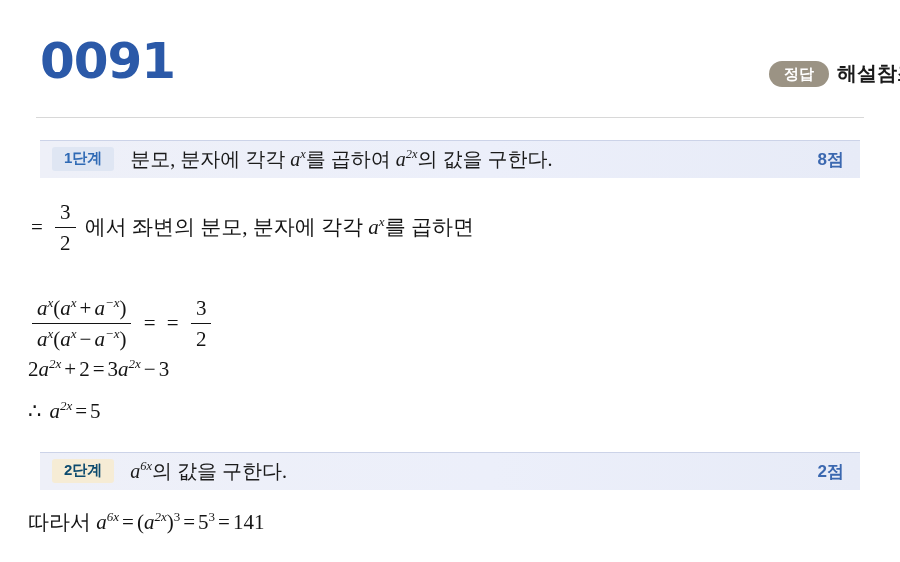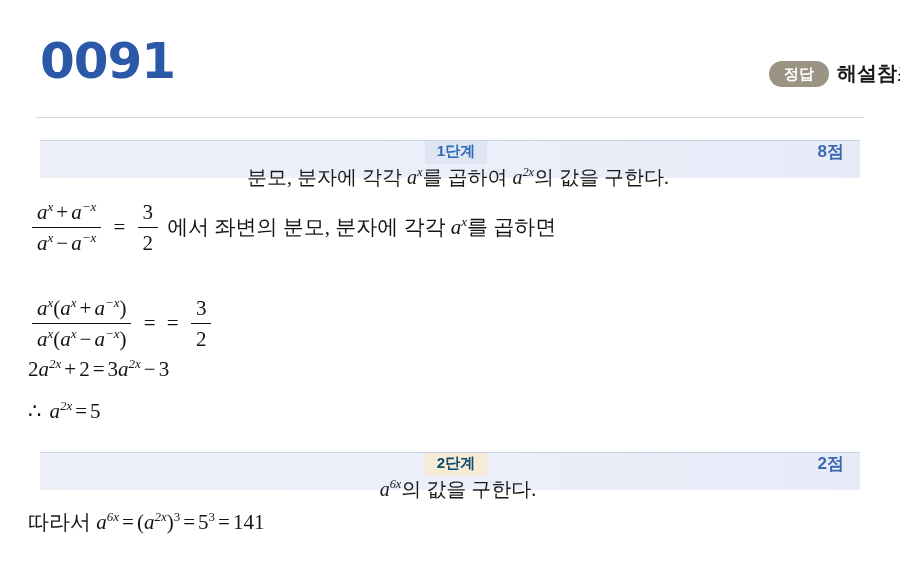--- a/index.html
+++ b/index.html
@@ -78,21 +78,20 @@
 
   
   .step-bar {
     position: absolute;
     left: 40px;
     width: 820px;
     height: 38px;
     background: linear-gradient(to right, #eef0f8 0%, #eceffa 55%, #e7ebf7 100%);
     display: flex;
     align-items: center;
-    flex-direction: column;
   }
   .step-bar.s1 { top: 140px; }
   .step-bar.s2 { top: 452px; }
   .step-bar .bar-top-line {
     position: absolute;
     left: 0; top: 0; width: 100%; height: 1px;
     background: #ccd3e8;
   }
   .step-chip {
     font-family: "Liberation Sans", sans-serif;
@@ -183,24 +182,20 @@
   </div>
 
   <div class="step-bar s1">
     <div class="bar-top-line"></div>
     <span class="step-chip chip-1">1단계</span>
     <span class="step-title"><span>분모, 분자에 각각 </span><span class="mi">a</span><span class="sup">x</span><span>를 곱하여 </span><span class="mi">a</span><span class="sup">2x</span><span>의 값을 구한다.</span></span>
     <span class="step-points">8점</span>
   </div>
 
   <div class="math-line line1">
-    <span class="frac">
-      <span class="num"><span class="mi">a</span><span class="sup">x</span><span class="op">+</span><span class="mi">a</span><span class="sup">−x</span></span>
-      <span class="den"><span class="mi">a</span><span class="sup">x</span><span class="op">−</span><span class="mi">a</span><span class="sup">−x</span></span>
-    </span>
     <span class="op">=</span>
     <span class="frac">
       <span class="num txt">3</span>
       <span class="den txt">2</span>
     </span>
     <span class="txt">에서 좌변의 분모, 분자에 각각 </span><span class="mi">a</span><span class="sup">x</span><span class="txt">를 곱하면</span>
   </div>
 
   <div class="math-line line2">
     <span class="frac">

